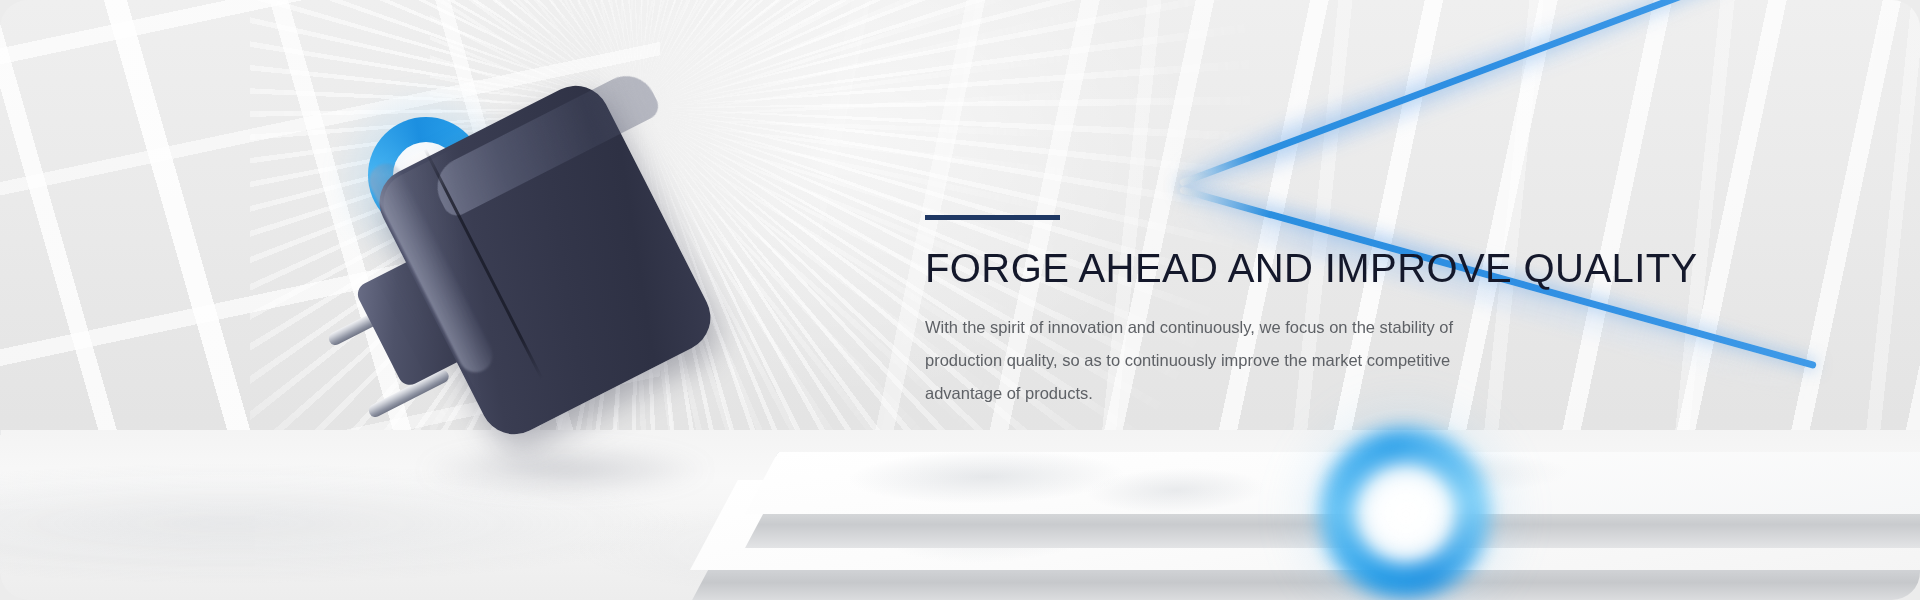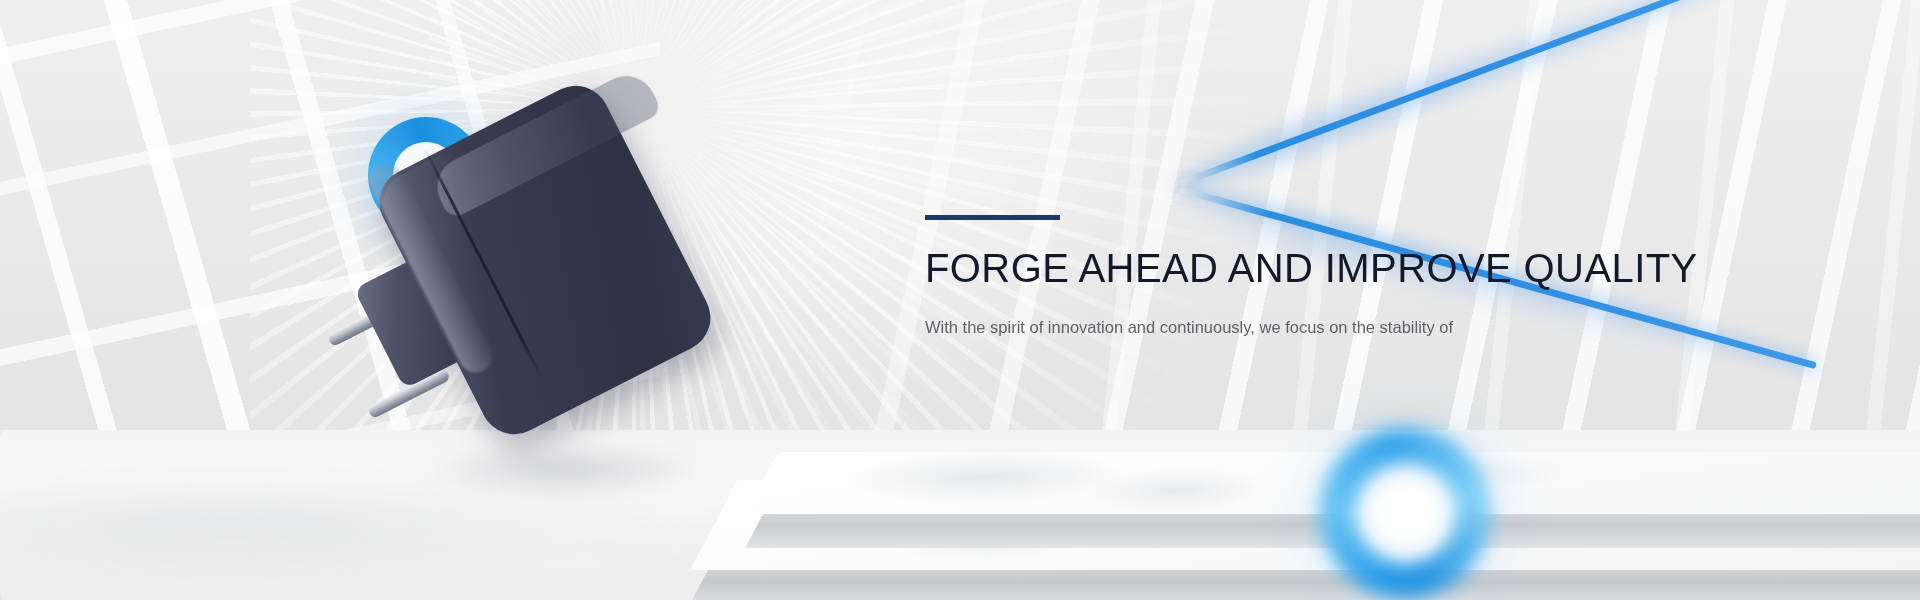--- a/index.html
+++ b/index.html
@@ -5,20 +5,21 @@
   * { margin:0; padding:0; box-sizing:border-box; }
   html, body {
     width:1920px; height:600px; overflow:hidden;
     background:#ececec;
     font-family:"Liberation Sans", sans-serif;
   }
   #banner {
     position:relative; width:1920px; height:600px; overflow:hidden;
     background:
       linear-gradient(180deg,#efefef 0%,#e9e9e9 40%,#e4e4e4 70%,#e8e8e8 100%);
+    border-radius: 28px;
   }
   .layer { position:absolute; inset:0; }
 
   
   .bg-panels-left {
     position:absolute; left:-60px; top:-40px; width:760px; height:560px;
     background:
       linear-gradient(74deg, transparent 0 6%,  rgba(255,255,255,.95) 6% 8.2%, transparent 8.2% 20%,
                       rgba(255,255,255,.85) 20% 22%, transparent 22% 34%,
                       rgba(255,255,255,.92) 34% 36.5%, transparent 36.5% 52%,
@@ -318,16 +319,18 @@
 
   <div class="ring-right-glow"></div>
   <div class="ring-right"></div>
   <div class="ring-right-core"></div>
 
   <div class="text-block">
     <div class="accent-bar"></div>
     <h1 class="headline">FORGE AHEAD AND IMPROVE QUALITY</h1>
     <div class="subcopy">
       <span>With the spirit of innovation and continuously, we focus on the stability of</span>
+      <span>production quality, so as to continuously improve the market competitive</span>
+      <span>advantage of products.</span>
     </div>
   </div>
 
 </div>
 
 </body></html>

